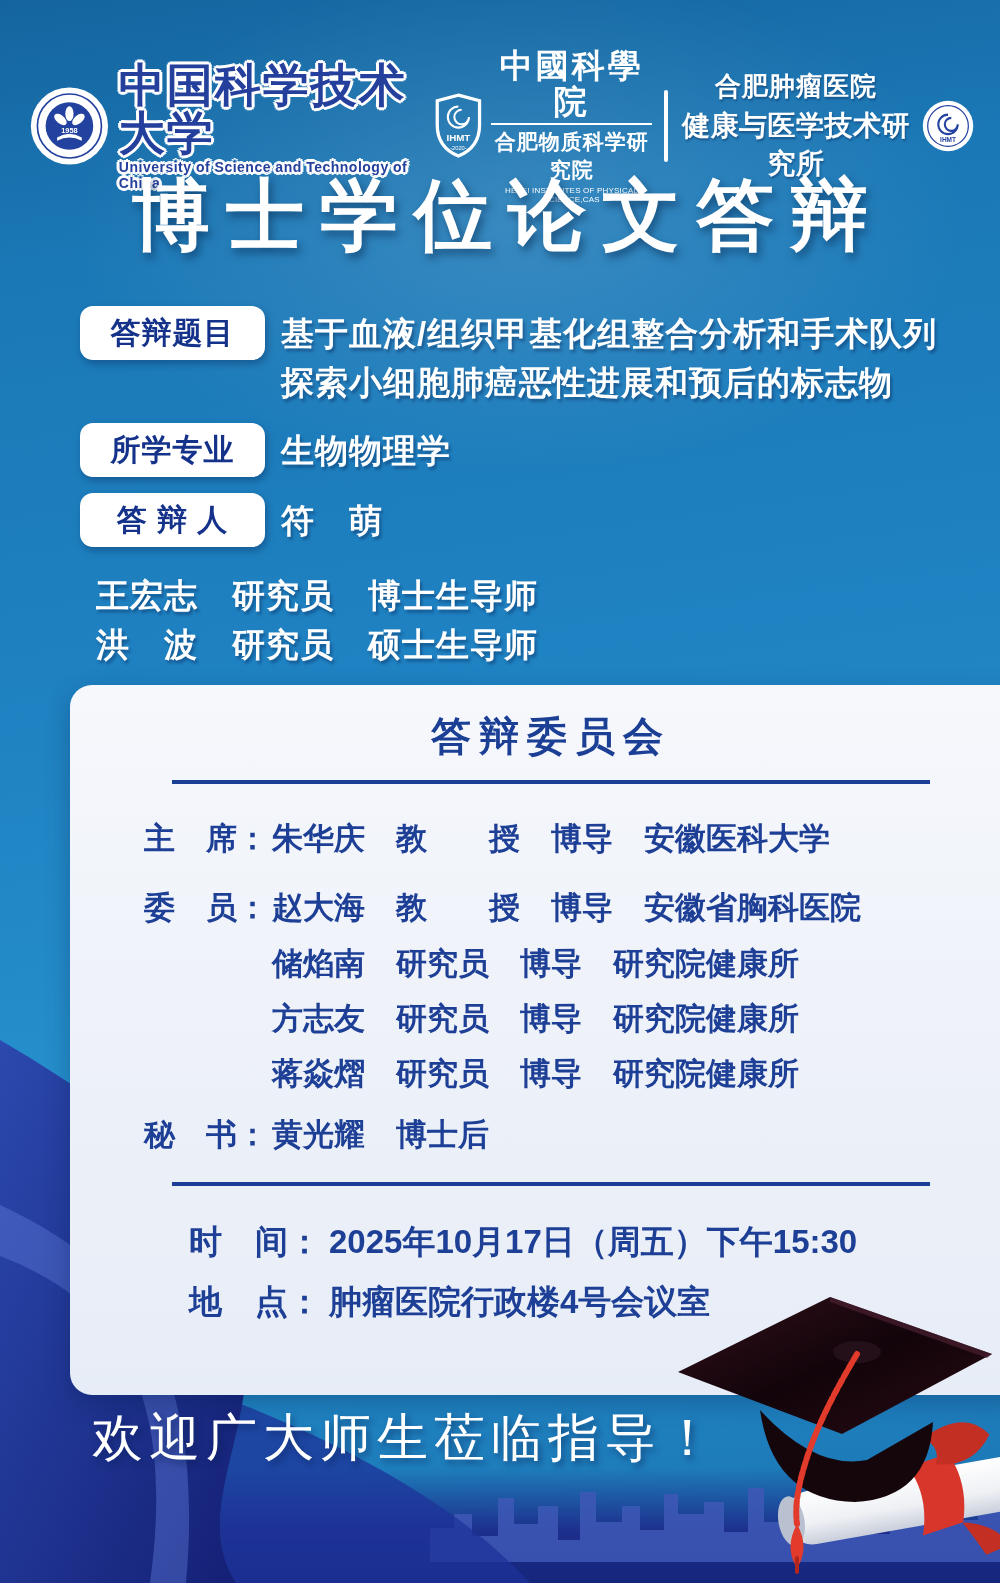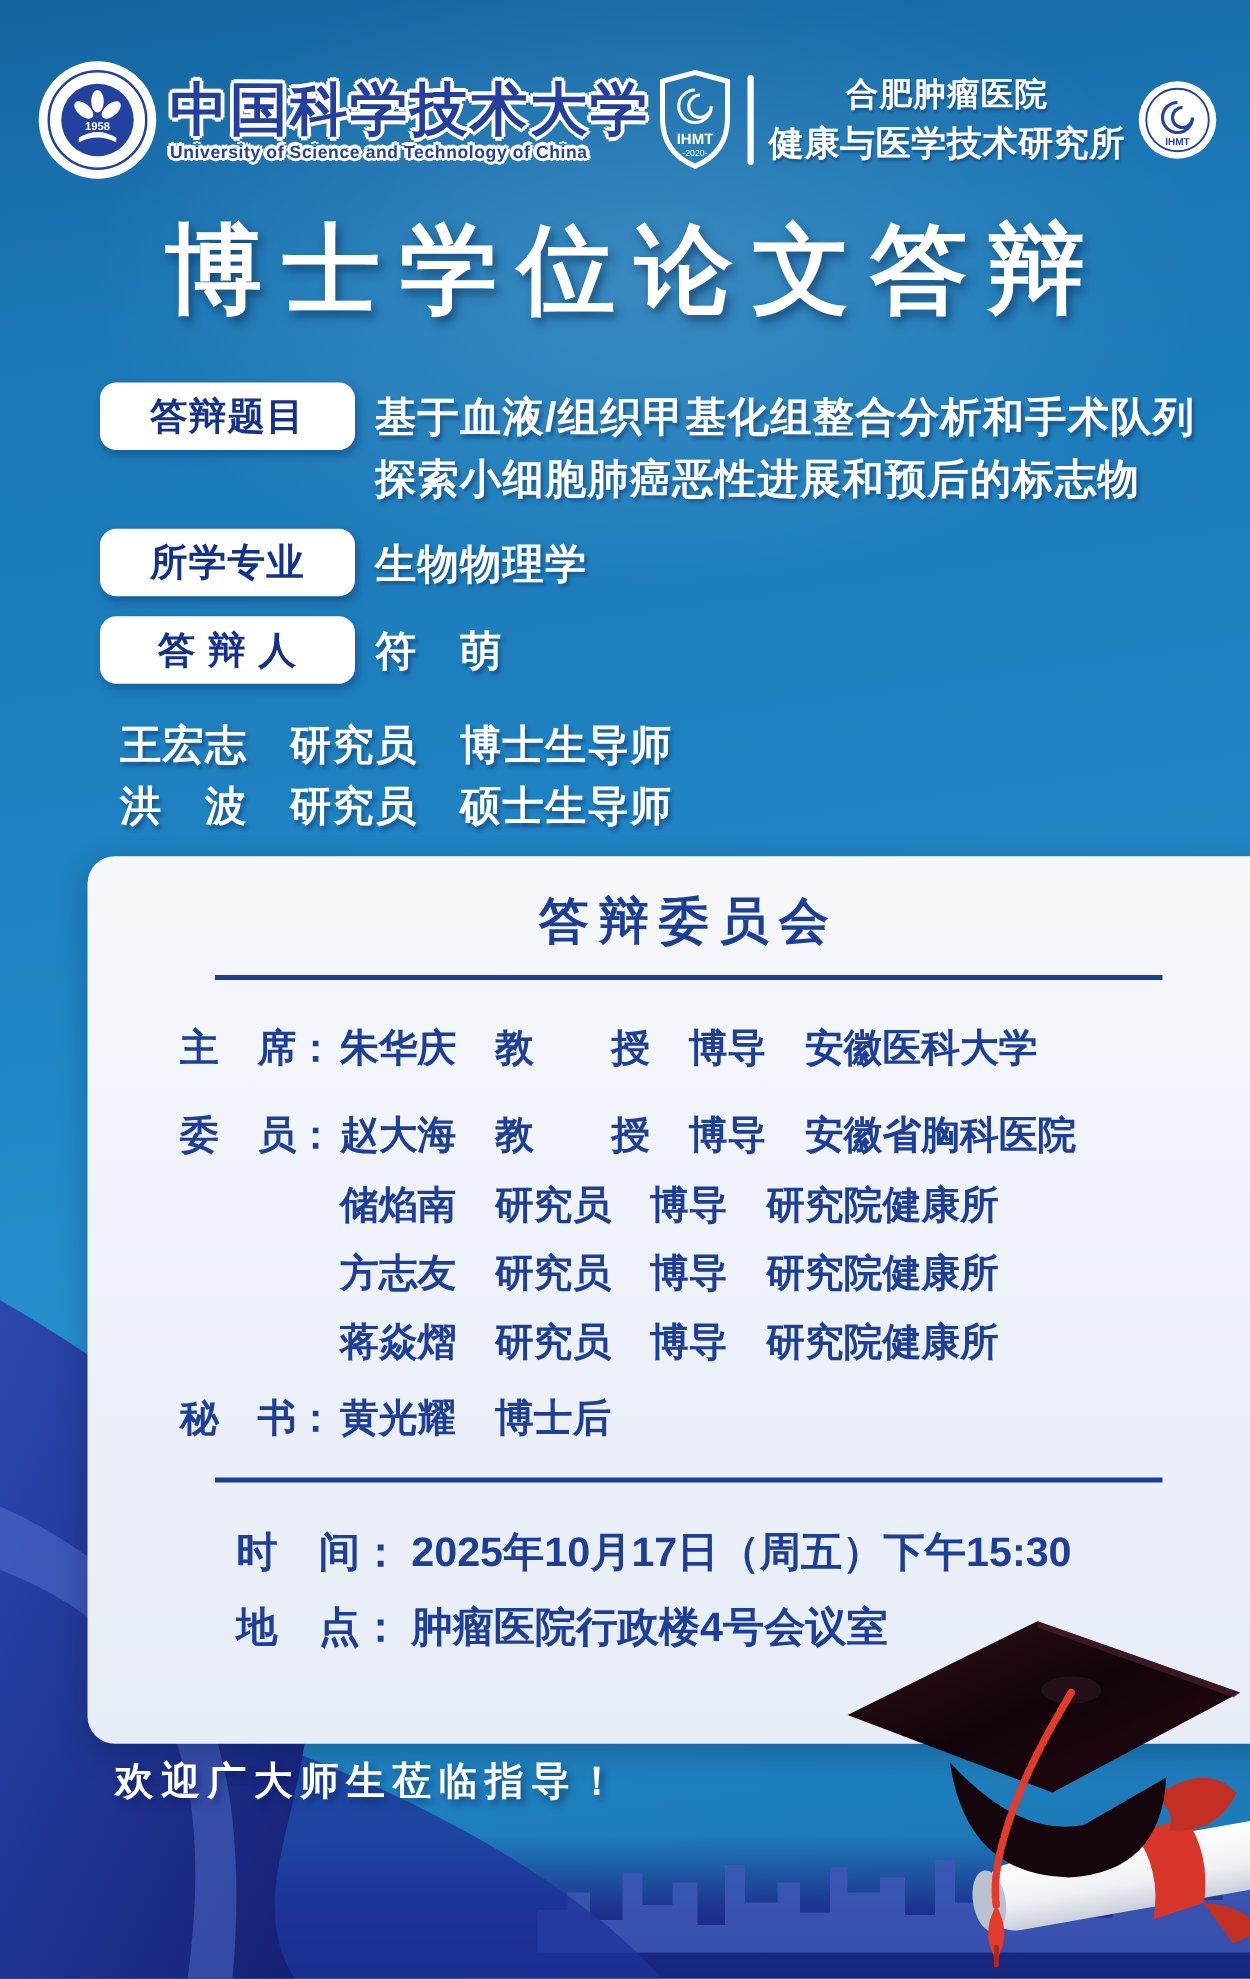--- a/index.html
+++ b/index.html
@@ -27,21 +27,21 @@
   .vdivider{width:5px;height:72px;background:#fff;border-radius:3px;margin:0 12px;}
   .hosp-block{color:#fff;font-weight:bold;text-shadow:1px 2px 2px rgba(10,40,90,.45);text-align:center;}
   .hosp1{font-size:26px;letter-spacing:1px;}
   .hosp2{font-size:28px;letter-spacing:.5px;margin-top:3px;}
   
   .main-title{position:absolute;top:164px;left:0;width:100%;text-align:center;z-index:5;
     font-family:"DejaVu Serif",serif;font-weight:bold;font-size:78px;letter-spacing:16px;padding-left:16px;box-sizing:border-box;
     color:#fff;text-shadow:3px 5px 8px rgba(8,40,80,.55);}
   
   .info-row{position:absolute;left:80px;display:flex;align-items:flex-start;z-index:5;}
-  .pill{flex:none;width:204px;height:54px;background:#fff;border-radius:13px;
+  .pill{flex:none;width:185px;height:54px;background:#fff;border-radius:13px;
     display:flex;align-items:center;justify-content:center;
     color:#15328b;font-weight:bold;font-size:30px;letter-spacing:1px;
     box-shadow:2px 4px 7px rgba(8,40,90,.38);}
   .info-text{margin-left:16px;color:#fff;font-weight:bold;font-size:33px;line-height:49px;letter-spacing:1px;
     text-shadow:2px 3px 3px rgba(8,40,90,.45);padding-top:3px;}
   #row-topic{top:306px;} #row-major{top:423px;} #row-candidate{top:493px;} #row-advisor{top:568px;}
   
   .card{position:absolute;left:70px;top:685px;width:962px;height:710px;border-radius:22px;z-index:4;
     background:linear-gradient(180deg,#f6f8fc 0%,#ecf0f8 60%,#e7edf7 100%);
     box-shadow:0 8px 24px rgba(5,30,70,.28);}
@@ -51,21 +51,21 @@
   .crow{display:flex;color:#1e3f96;font-weight:bold;font-size:31px;line-height:34px;}
   .crow .role{flex:none;width:128px;}
   .crow.r1{margin-bottom:35px;} .crow.r2{margin-bottom:22px;} .crow.r3{margin-bottom:21px;}
   .crow.r4{margin-bottom:21px;} .crow.r5{margin-bottom:27px;}
   .hline2{margin-top:30px;}
   .sched{margin:38px 0 0 74px;}
   .srow{display:flex;color:#1e3f96;font-weight:bold;font-size:33px;line-height:36px;margin-bottom:24px;}
   .srow .role{flex:none;width:140px;margin-left:45px;}
   
   .welcome{position:absolute;left:92px;top:1404px;z-index:7;
-    font-family:"DejaVu Serif",serif;font-weight:bold;font-size:31px;letter-spacing:6px;
+    font-family:"DejaVu Serif",serif;font-weight:normal;font-size:51px;letter-spacing:6px;
     color:#fff;text-shadow:3px 4px 6px rgba(8,30,80,.5);text-align:right;}
   .bg-bottom{position:absolute;inset:0;z-index:1;pointer-events:none;}
   .cap-wrap{position:absolute;right:0;top:1292px;width:335px;height:300px;z-index:6;pointer-events:none;}
 </style>
 </head>
 <body>
 
 <div class="glow"></div>
 
 <svg class="bg-bottom" viewBox="0 0 1000 1583" preserveAspectRatio="none">
@@ -105,20 +105,25 @@
     </div>
   </div>
 
   <div class="ihmt">
     <svg width="60" height="82" viewBox="0 0 60 82">
       <path d="M30,3 L56,10 V40 Q56,67 30,78 Q4,67 4,40 V10 Z" fill="none" stroke="#fff" stroke-width="4"></path>
       <path d="M30,17 a13,13 0 1,0 13,13 a9,9 0 1,1 -9,-9" fill="none" stroke="#fff" stroke-width="2.5"></path>
       <text x="30" y="60" text-anchor="middle" font-size="12" font-weight="bold" fill="#fff">IHMT</text>
       <text x="30" y="70" text-anchor="middle" font-size="7" fill="#fff">-2020-</text>
     </svg>
+    <div class="cas-block">
+      <div class="cas-cn">中國科學院</div>
+      <div class="cas-inst">合肥物质科学研究院</div>
+      <div class="cas-en">HEFEI INSTITUTES OF PHYSICAL SCIENCE,CAS</div>
+    </div>
     <div class="vdivider"></div>
     <div class="hosp-block">
       <div class="hosp1">合肥肿瘤医院</div>
       <div class="hosp2">健康与医学技术研究所</div>
     </div>
     <svg width="64" height="64" viewBox="0 0 64 64" style="margin-left:10px;">
       <circle cx="32" cy="32" r="31" fill="#fff"></circle>
       <circle cx="32" cy="32" r="25" fill="none" stroke="#23419e" stroke-width="1.5"></circle>
       <path d="M32,18 a12,12 0 1,0 12,12 a8,8 0 1,1 -8,-8" fill="none" stroke="#23419e" stroke-width="2.5"></path>
       <text x="32" y="52" text-anchor="middle" font-size="8" font-weight="bold" fill="#23419e">IHMT</text>

